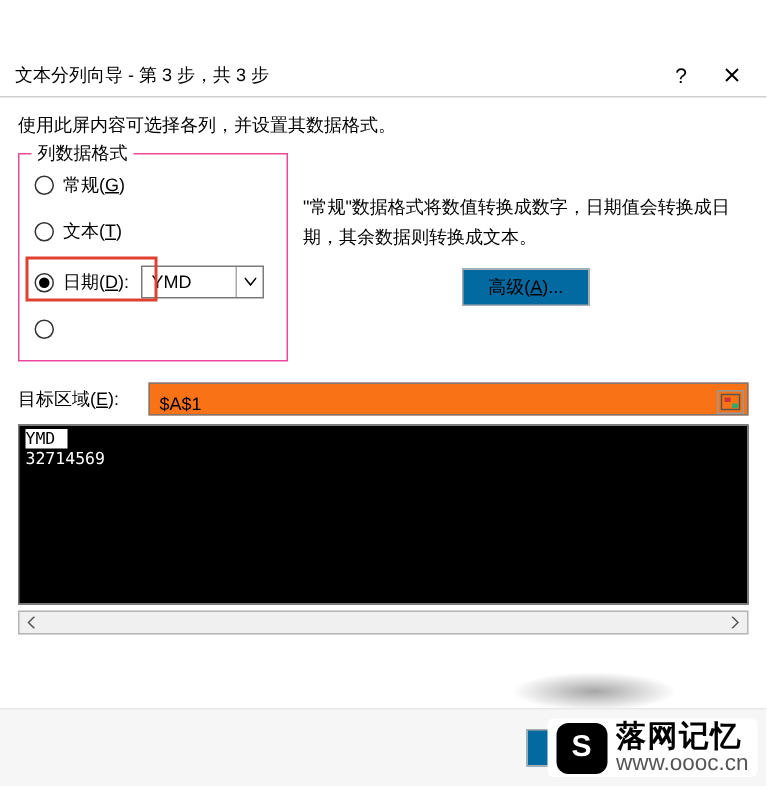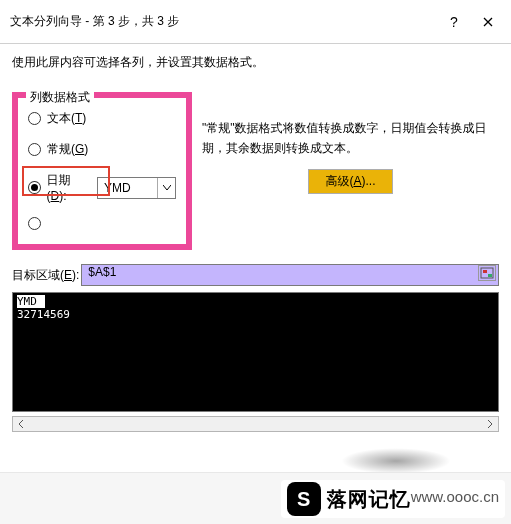--- a/index.html
+++ b/index.html
@@ -6,40 +6,41 @@
   body {
     font-family: "Microsoft YaHei", "SimSun", sans-serif;
     font-size: 12px;
     background: #fff;
     width: 511px;
     height: 524px;
     position: relative;
     overflow: hidden;
   }
   .titlebar {
-    height: 44px;
+    height: 29px;
     background: #fff;
     border-bottom: 1px solid #d0d0d0;
     display: flex;
     align-items: center;
     padding: 0 6px 0 10px;
+    margin-top: 36px;
   }
   .titlebar .title { flex: 1; color: #000; }
   .titlebar .tb-btn {
     width: 34px; height: 24px;
     display: flex; align-items: center; justify-content: center;
     color: #000;
   }
   .titlebar .help { font-size: 14px; }
   .titlebar .close svg { width: 10px; height: 10px; }
   .content { padding: 10px 12px 0 12px; }
-  .instr { margin-bottom: 21px; color: #000; }
+  .instr { margin-bottom: 10px; color: #000; }
   .row { display: flex; align-items: flex-start; gap: 10px; }
   .fieldset {
-    border: 6px solid #ec4899;
+    border: 1px solid #ec4899;
     padding: 12px 10px 14px 10px;
     position: relative;
     width: 180px;
   }
   .fieldset .legend {
     position: absolute; top: -9px; left: 8px;
     background: #fff; padding: 0 4px;
   }
   .radiogroup { display: flex; flex-direction: column; gap: 14px; }
   .radio-line { display: flex; align-items: center; gap: 6px; position: relative; }
@@ -69,32 +70,32 @@
     width: 18px; height: 100%;
     display: flex; align-items: center; justify-content: center;
     border-left: 1px solid #aaa;
   }
   .combo .chev svg { width: 8px; height: 6px; }
   .rightcol { flex: 1; padding-top: 26px; }
   .desc { color: #000; line-height: 1.7; }
   .adv-row { display: flex; justify-content: center; margin-top: 10px; }
   .btn {
     border: 1px solid #adadad;
-    background: #eab308;
+    background: #0369a1;
     padding: 3px 16px;
     min-width: 70px;
     text-align: center;
   }
-  .dest-row { display: flex; align-items: center; gap: 2px; margin-top: 14px; }
+  .dest-row { display: flex; align-items: center; gap: 20px; margin-top: 14px; }
   .dest-label u { text-decoration: underline; }
   .input-wrap {
     flex: 1;
-    display: flex; align-items: flex-start;
+    display: flex; align-items: flex-end;
     border: 1px solid #7a7a7a;
-    height: 22px; background: #c4b5fd;
+    height: 22px; background: #f97316;
     padding: 0 2px 0 6px;
   }
   .input-wrap .val { flex: 1; }
   .picker {
     width: 18px; height: 16px;
     border: 1px solid #999;
     display: flex; align-items: center; justify-content: center;
   }
   .picker svg { width: 14px; height: 12px; }
   .preview-label { margin-top: 30px; }
@@ -144,21 +145,21 @@
     display: flex; align-items: center; gap: 6px;
     background: #fff;
     padding: 2px 6px;
     border-radius: 4px;
   }
   .wm-icon {
     width: 34px; height: 34px; background: #000; border-radius: 8px;
     display:flex;align-items:center;justify-content:center; color:#fff;
     font-size: 20px; font-weight: bold;
   }
-  .wm-text { display:flex; flex-direction:row; line-height:1; }
+  .wm-text { display:flex; flex-direction:column; line-height:1; }
   .wm-cn { font-size: 20px; font-weight: 700; letter-spacing: 1px; }
   .wm-url { font-size: 15px; color:#555; }
   .shadow {
     position:absolute;
     right: 60px; bottom: 50px;
     width: 110px; height: 26px;
     background: radial-gradient(ellipse at center, rgba(0,0,0,0.35), rgba(0,0,0,0) 70%);
     pointer-events:none;
   }
 </style>
@@ -177,25 +178,25 @@
 
 <div class="content">
   <div class="instr">使用此屏内容可选择各列，并设置其数据格式。</div>
 
   <div class="row">
     <div class="fieldset">
       <span class="legend">列数据格式</span>
       <div class="radiogroup">
         <div class="radio-line">
           <span class="radio"></span>
+          <span class="rlabel">常规(<u>G</u>)</span>
+        </div>
+        <div class="radio-line">
+          <span class="radio"></span>
           <span class="rlabel">文本(<u>T</u>)</span>
-        </div>
-        <div class="radio-line">
-          <span class="radio"></span>
-          <span class="rlabel">常规(<u>G</u>)</span>
         </div>
         <div class="radio-line">
           <div class="highlight-box"></div>
           <span class="radio checked"></span>
           <span class="rlabel">日期(<u>D</u>):</span>
           <div class="combo">
             <span class="val">YMD</span>
             <span class="chev">
               <svg viewBox="0 0 8 6">
                   <path d="M0 0 L4 5 L8 0" fill="none" stroke="#000" stroke-width="1"></path>

